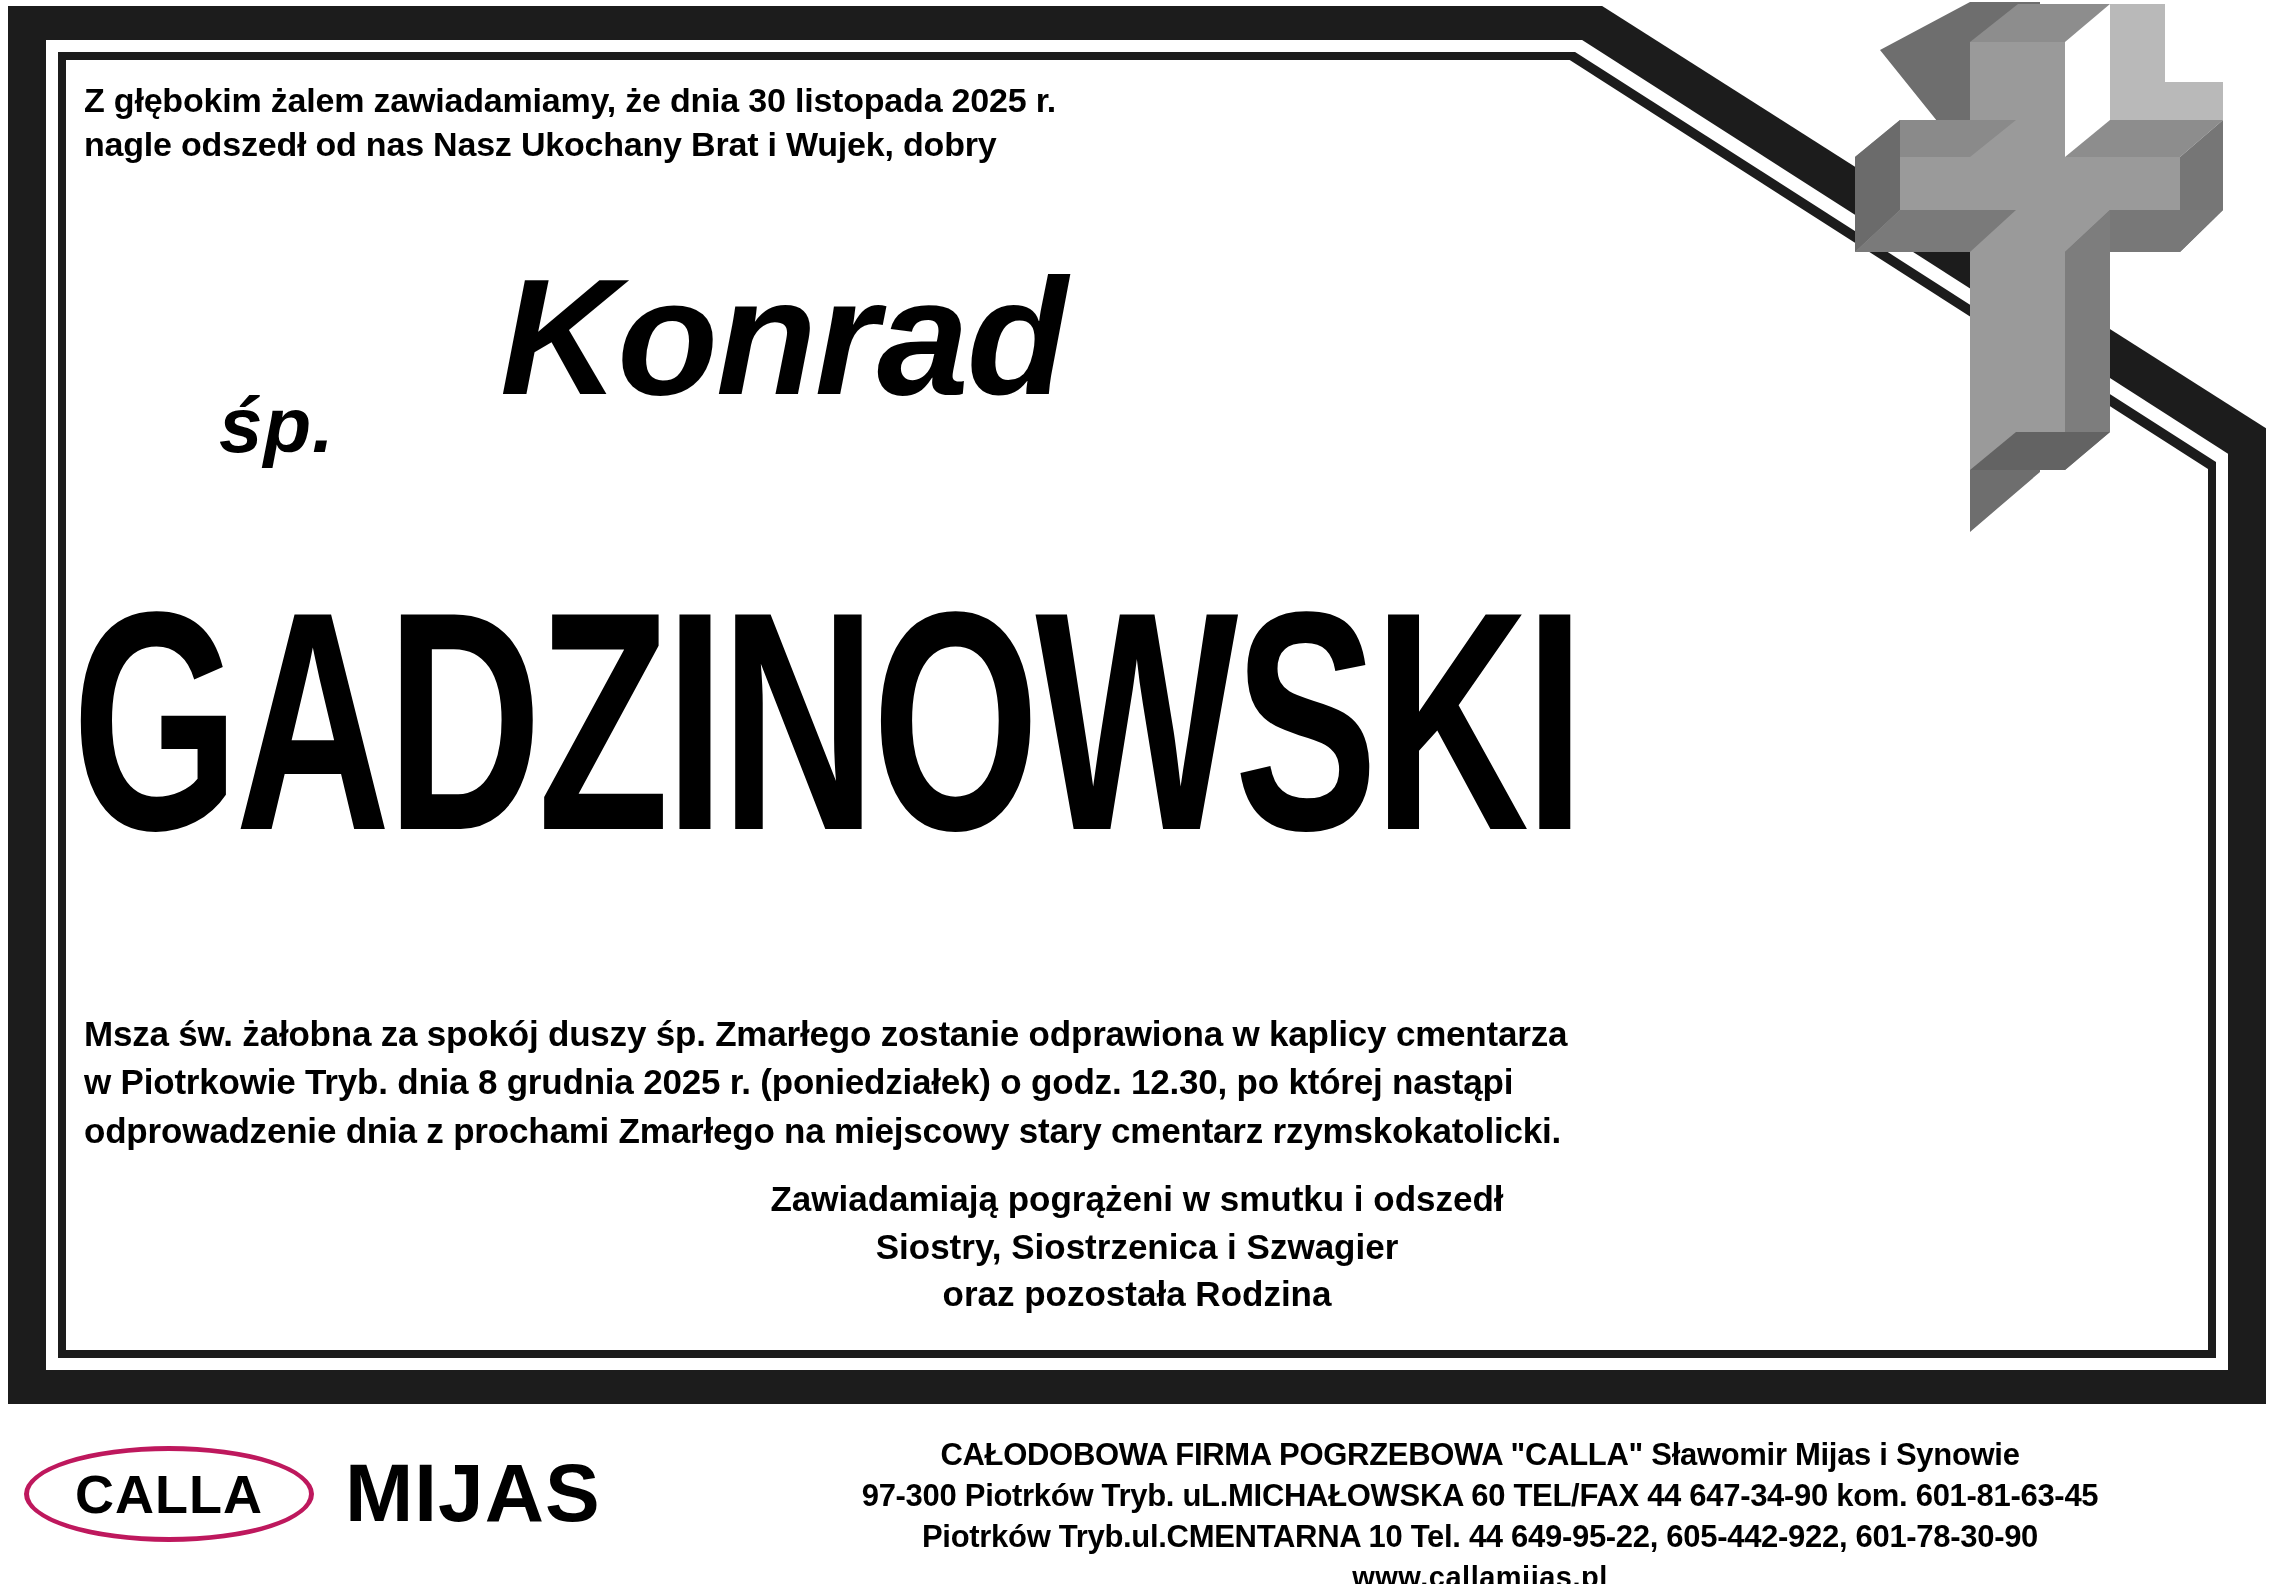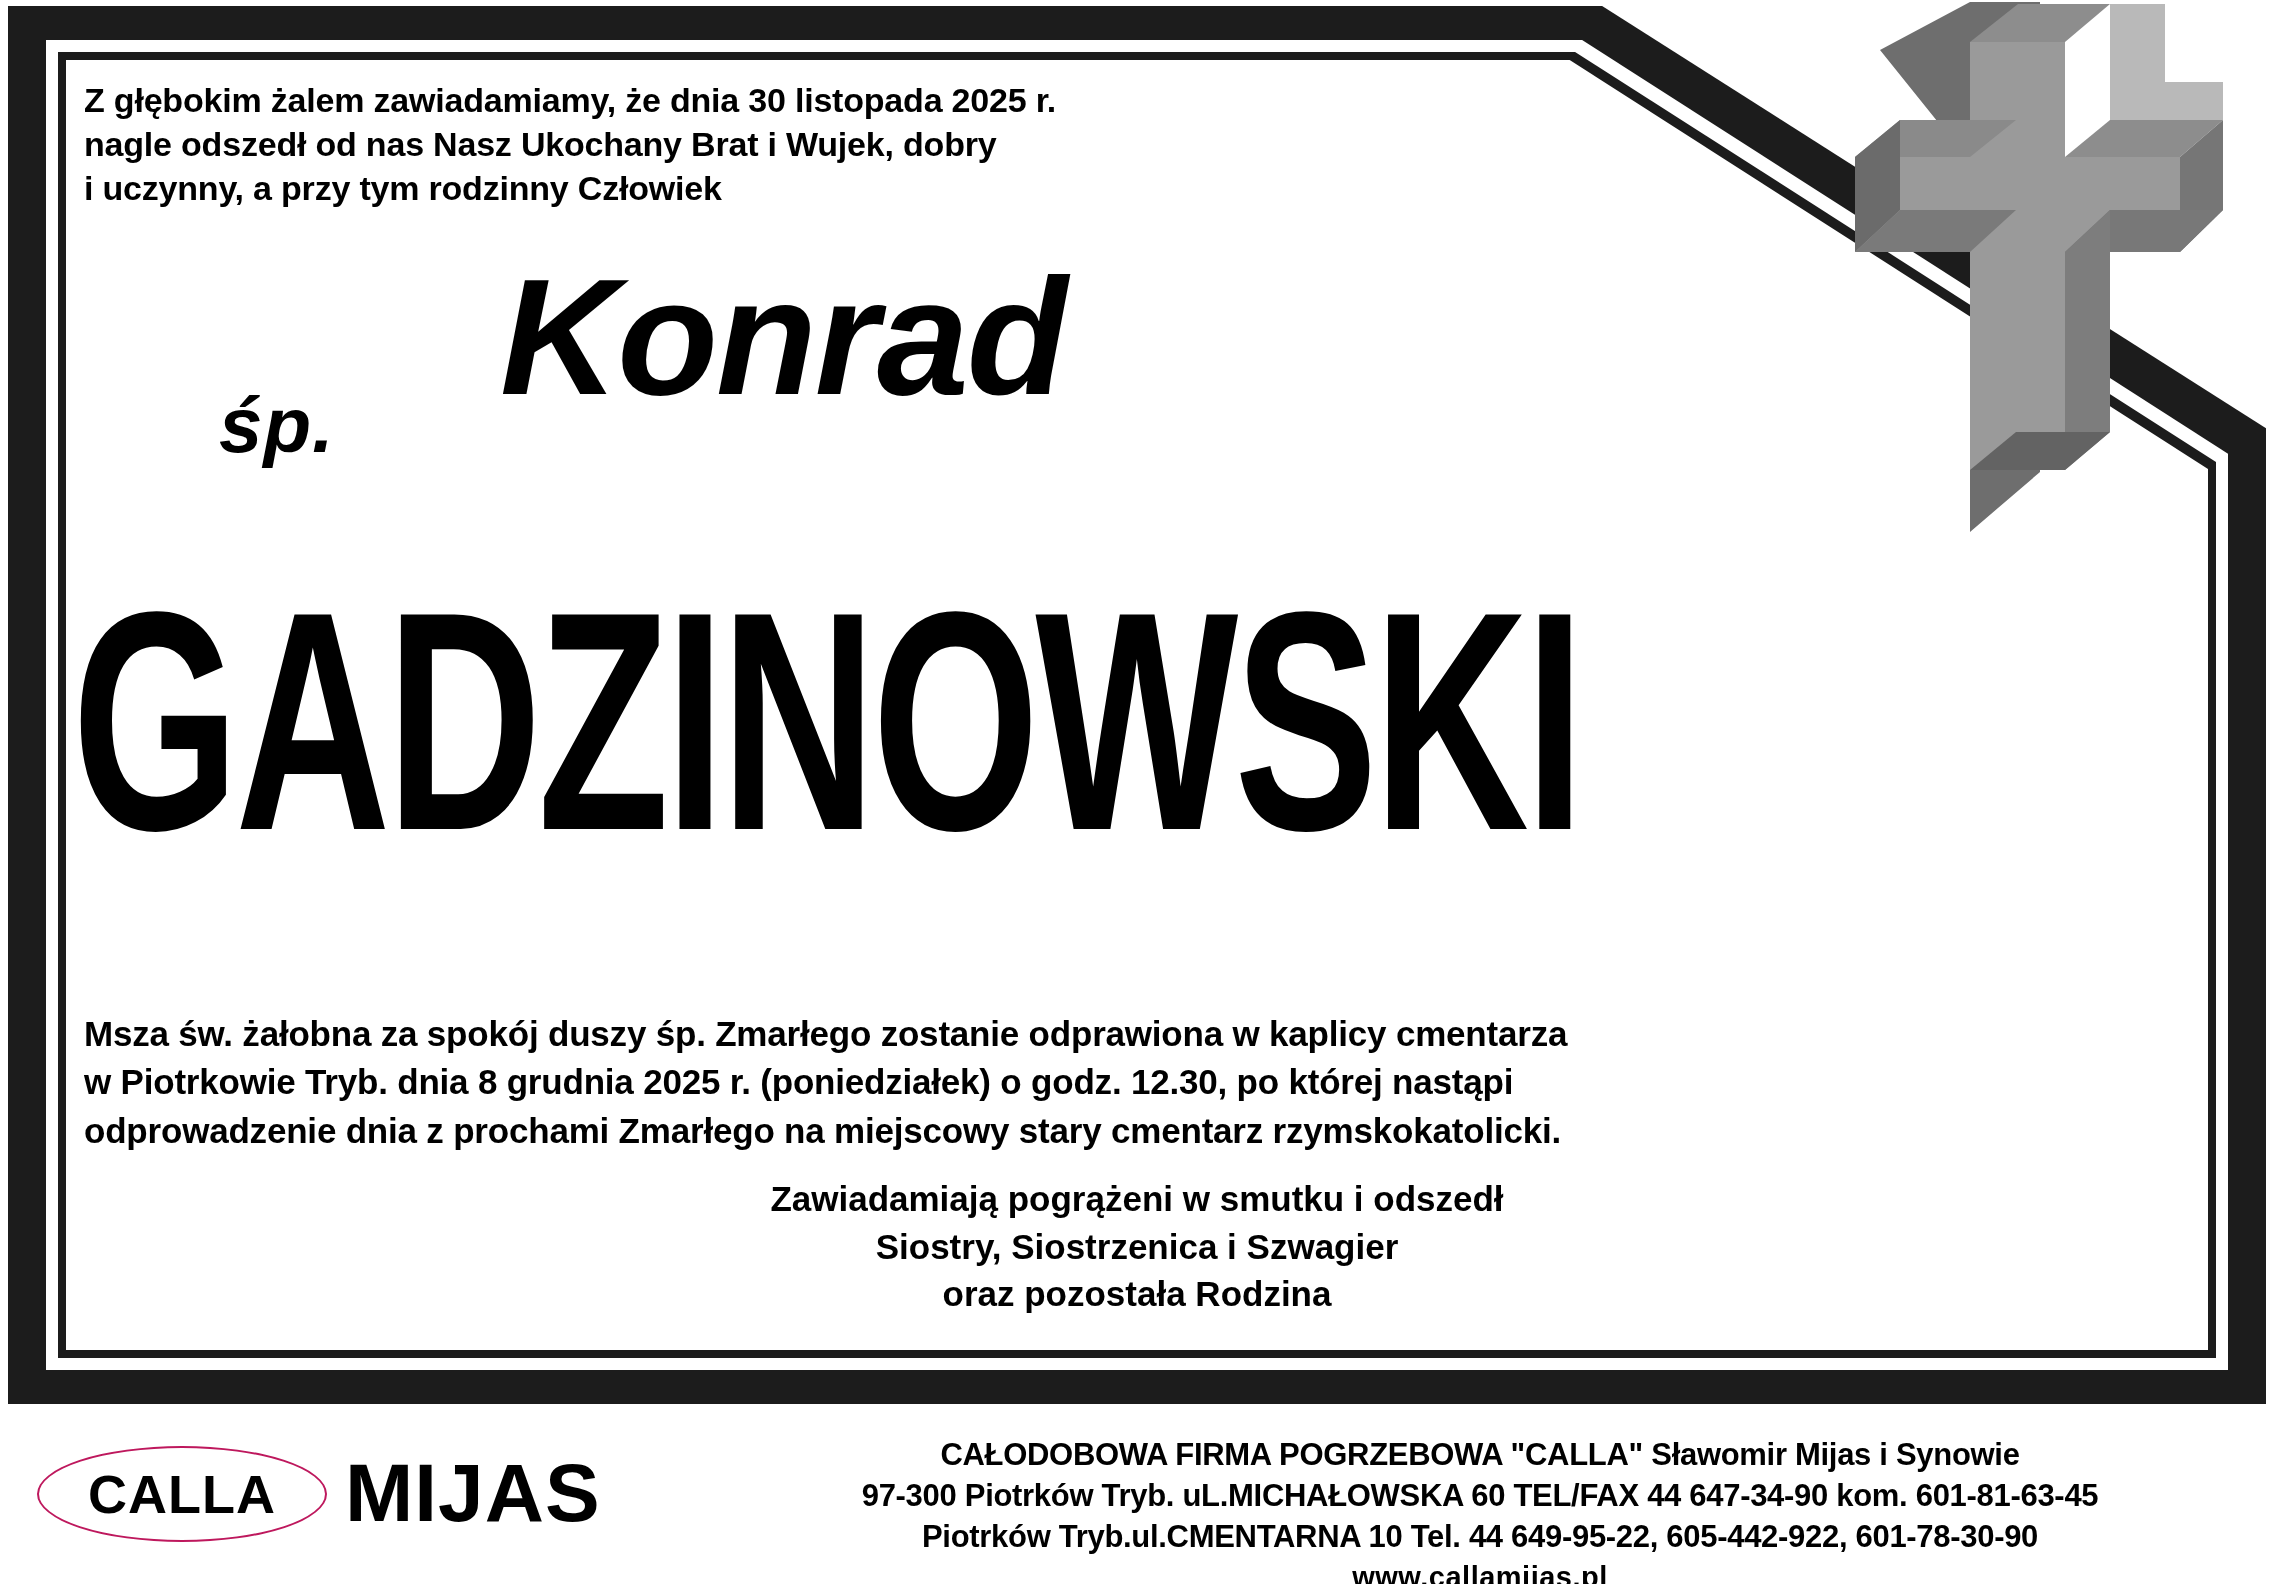--- a/index.html
+++ b/index.html
@@ -152,25 +152,25 @@
   
   .footer {
     position: absolute;
     left: 0;
     top: 1418px;
     width: 2274px;
     height: 166px;
   }
   .logo-ellipse {
     position: absolute;
-    left: 37px;
+    left: 24px;
     top: 28px;
     width: 290px;
     height: 96px;
-    border: 2px solid #be185d;
+    border: 5px solid #be185d;
     border-radius: 50% / 50%;
     box-sizing: border-box;
   }
   .logo-ellipse span {
     position: absolute;
     left: 0;
     top: 0;
     width: 100%;
     height: 100%;
     display: flex;
@@ -231,21 +231,20 @@
       <polygon points="35,155 150,155 196,118 80,118" fill="#8a8a8a"></polygon>
       <polygon points="150,40 198,2 198,2 150,40" fill="#8a8a8a"></polygon>
       <polygon points="35,250 35,155 80,118 80,208" fill="#6b6b6b"></polygon>
       <polygon points="35,250 150,250 196,208 80,208" fill="#7a7a7a"></polygon>
     </svg>
   </div>
 
   <div class="intro">
     <div>Z głębokim żalem zawiadamiamy, że dnia 30 listopada 2025 r.</div>
     <div>nagle odszedł od nas Nasz Ukochany Brat i Wujek, dobry</div>
-    <div>i uczynny, a przy tym rodzinny Człowiek</div>
   </div>
 
   <div class="sp">śp.</div>
   <div class="firstname">Konrad</div>
   <div class="surname">GADZINOWSKI</div>
 
   <div class="mass">
     <div>Msza św. żałobna za spokój duszy śp. Zmarłego zostanie odprawiona w kaplicy cmentarza</div>
     <div>w Piotrkowie Tryb. dnia 8 grudnia 2025 r. (poniedziałek) o godz. 12.30, po której nastąpi</div>
     <div>odprowadzenie  dnia z prochami Zmarłego na  miejscowy stary cmentarz  rzymskokatolicki.</div>

